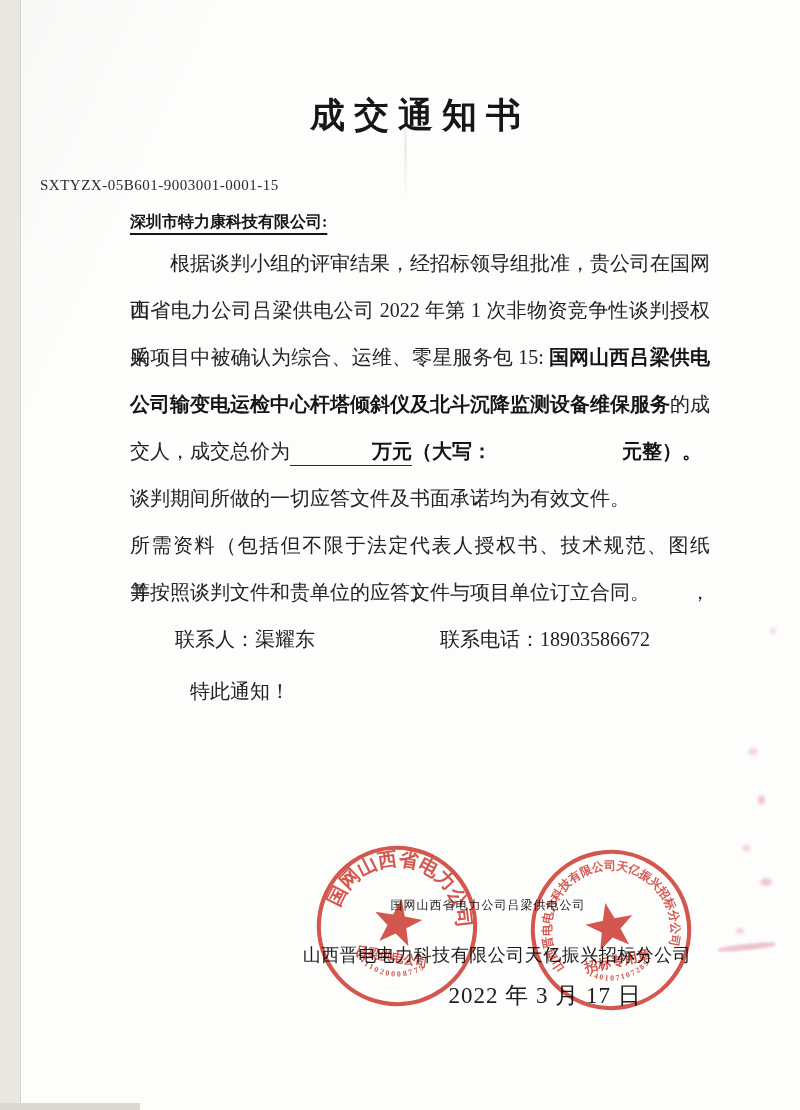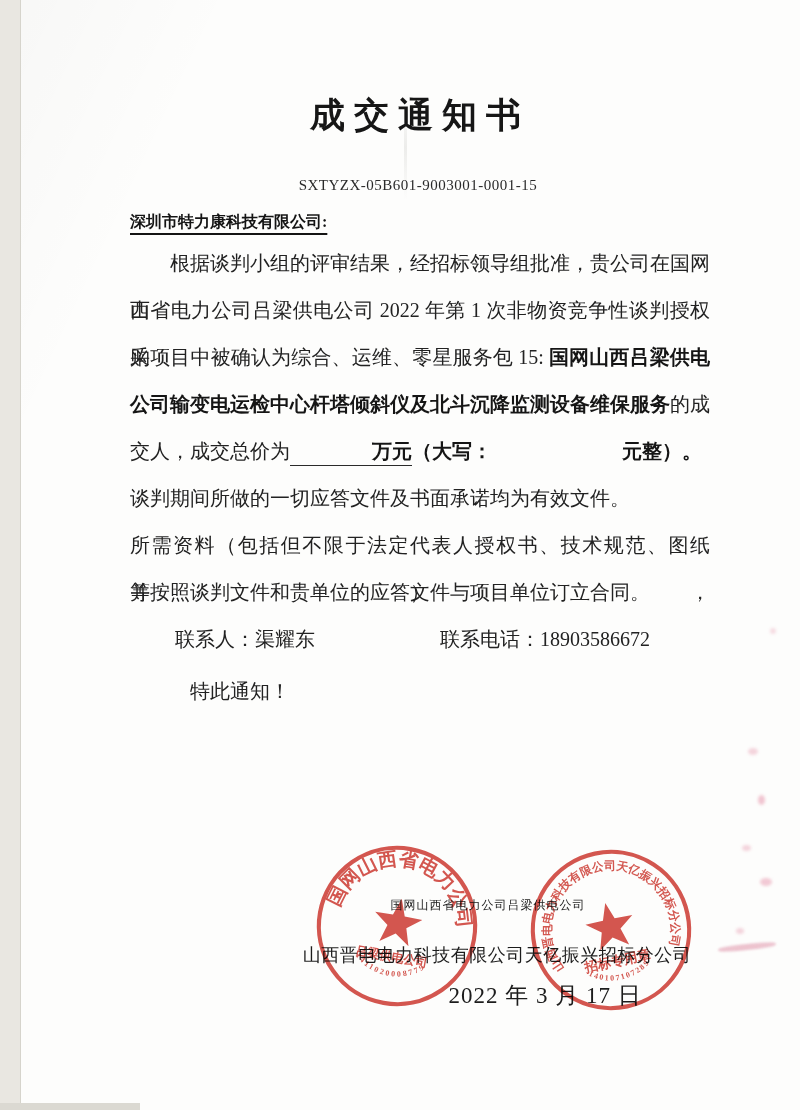--- a/index.html
+++ b/index.html
@@ -28,21 +28,21 @@
     position:absolute; left:404px; top:95px; width:3px; height:105px;
     background:linear-gradient(rgba(0,0,0,0), rgba(90,90,80,0.10), rgba(0,0,0,0));
   }
   .doc-title {
     position:absolute; top:92px; left:40px; width:760px;
     text-align:center; font-size:35px; font-weight:900;
     letter-spacing:9px; color:#161616;
   }
   .doc-number {
     position:absolute; top:177px; left:40px; width:756px;
-    text-align:center; font-size:15px; letter-spacing:0.5px; color:#2a2a2a;
+    text-align:left; font-size:15px; letter-spacing:0.5px; color:#2a2a2a;
   }
   .addressee {
     position:absolute; top:212px; left:130px;
     font-size:16px; font-weight:bold;
     text-decoration:underline; text-underline-offset:6px;
     text-decoration-thickness:1.5px; color:#141414;
   }
   .content {
     position:absolute; top:240px; left:130px; width:580px;
     font-size:20px; color:#222;

